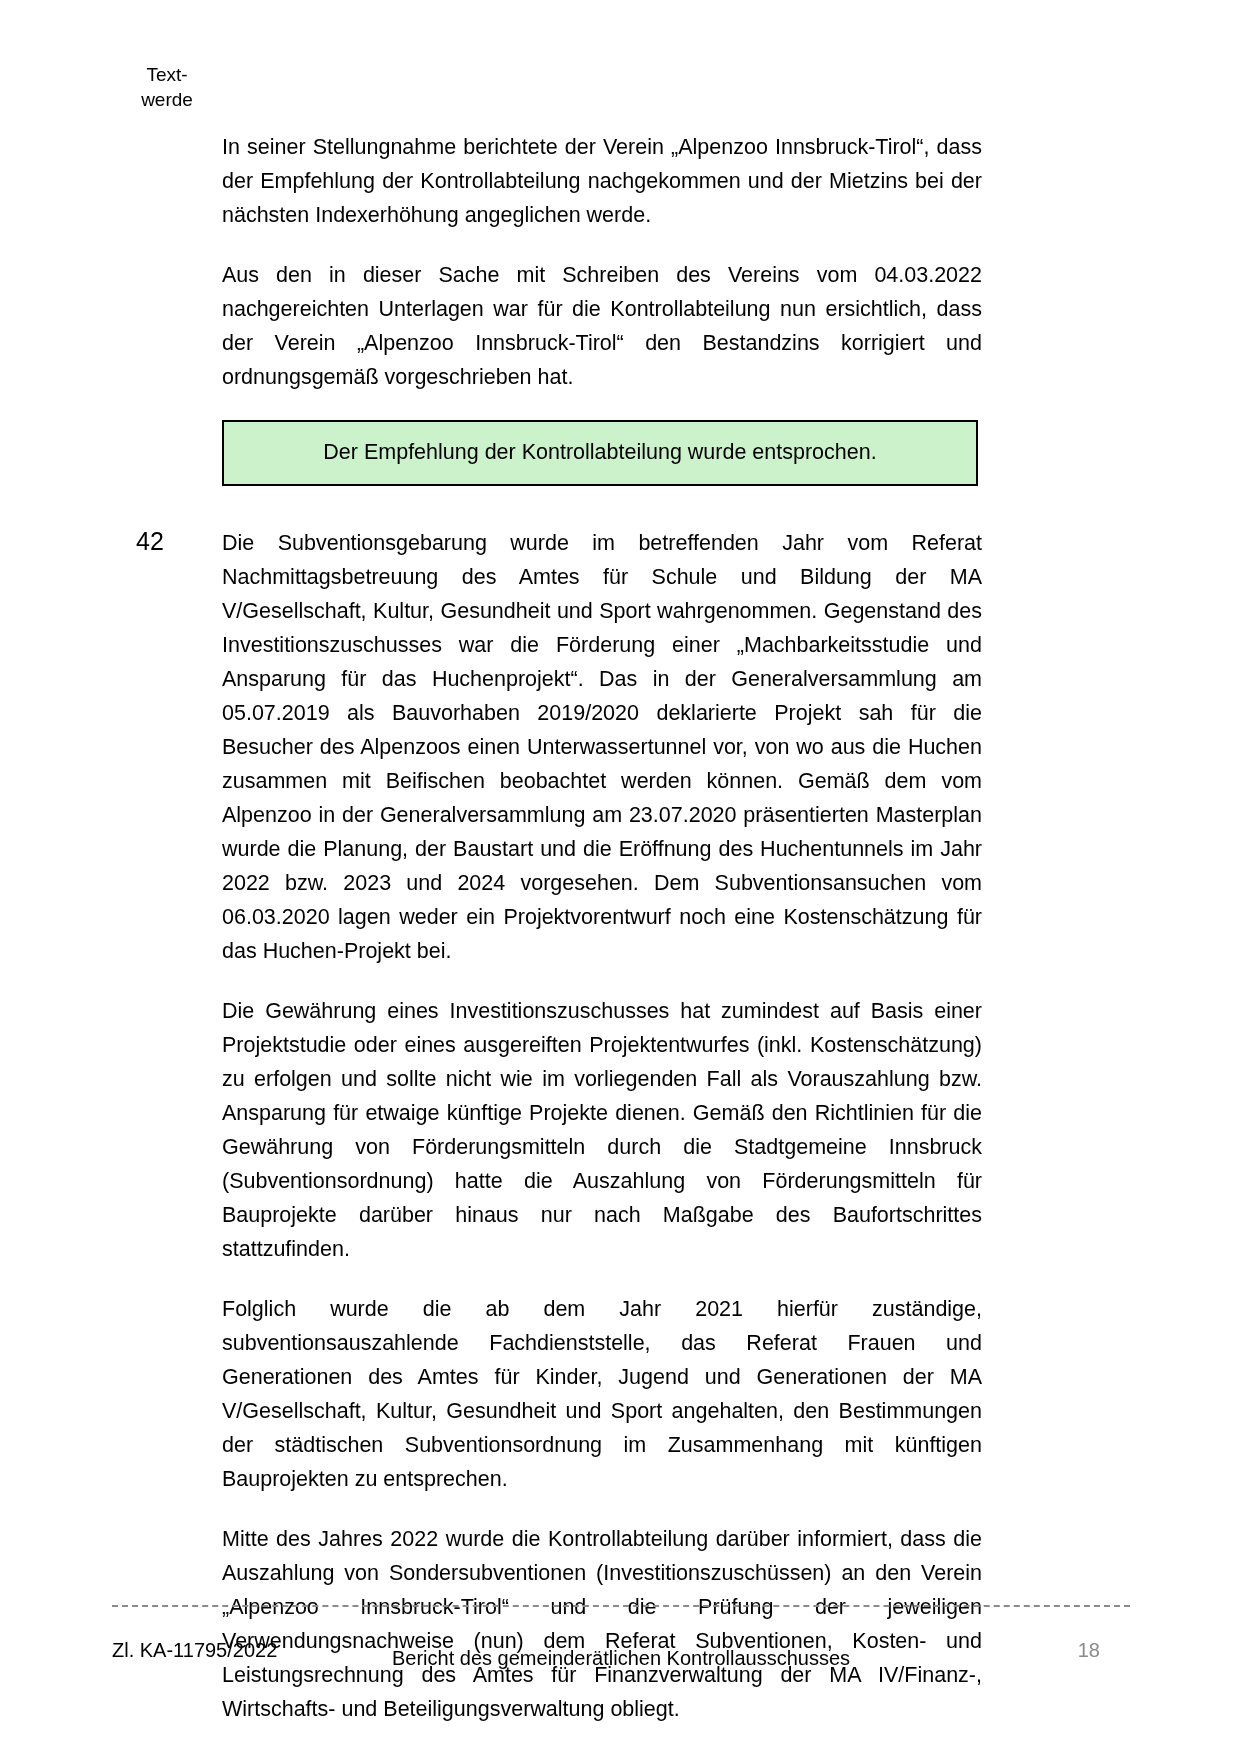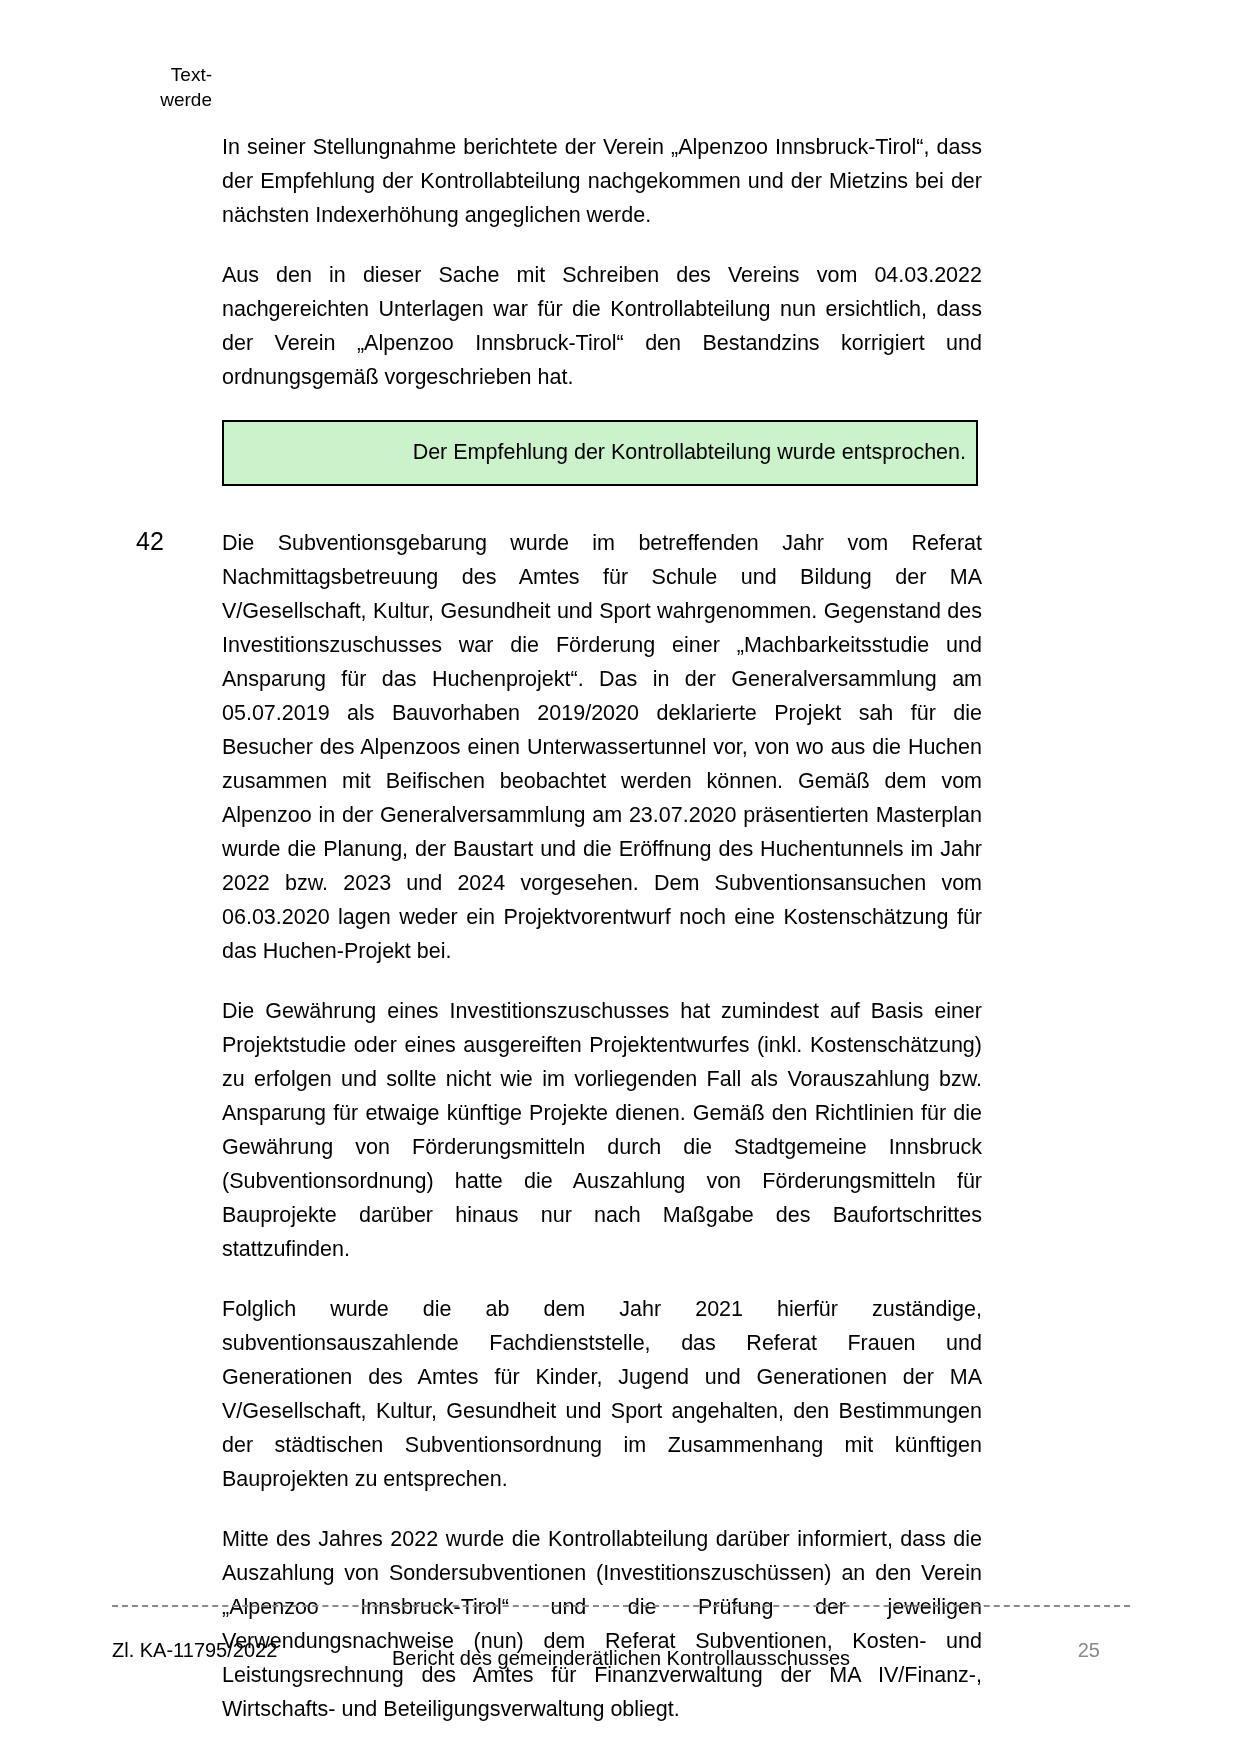--- a/index.html
+++ b/index.html
@@ -21,21 +21,21 @@
     height: 1754px;
     box-sizing: border-box;
   }
   .col-header {
     position: absolute;
     left: 122px;
     top: 62px;
     width: 90px;
     font-size: 19px;
     line-height: 25px;
-    text-align: right;
+    text-align: center;
   }
   .content {
     position: absolute;
     left: 222px;
     top: 130px;
     width: 760px;
   }
   .para {
     font-size: 21.5px;
     line-height: 34px;
@@ -45,21 +45,21 @@
     hyphens: manual;
   }
   .para:last-child { margin-bottom: 0; }
   .recommend-box {
     border: 2px solid #000000;
     background: #ccf2cc;
     width: 756px;
     box-sizing: border-box;
     margin: 16px 0 40px 0;
     padding: 16px 10px 18px 10px;
-    text-align: right;
+    text-align: center;
     font-size: 21.5px;
     line-height: 28px;
   }
   .numbered-block {
     position: relative;
     margin-top: 18px;
   }
   .tz-number {
     position: absolute;
     left: -86px;
@@ -129,16 +129,16 @@
       <p class="para">Mitte des Jahres 2022 wurde die Kontrollabteilung darüber informiert, dass die Auszahlung von Sondersubventionen (Investitionszuschüssen) an den Verein „Alpenzoo Innsbruck-Tirol“ und die Prüfung der jeweiligen Verwendungsnachweise (nun) dem Referat Subventionen, Kosten- und Leistungsrechnung des Amtes für Finanzverwaltung der MA IV/Finanz-, Wirtschafts- und Beteiligungsverwaltung obliegt.</p>
     </div>
 
   </div>
 
   <div class="footer-rule"></div>
 
   <div class="footer">
     <div class="footer-left">Zl. KA-11795/2022</div>
     <div class="footer-center">Bericht des gemeinderätlichen Kontrollausschusses</div>
-    <div class="footer-right">25</div>
+    <div class="footer-right">18</div>
   </div>
 
 </div>
 
 </body></html>

